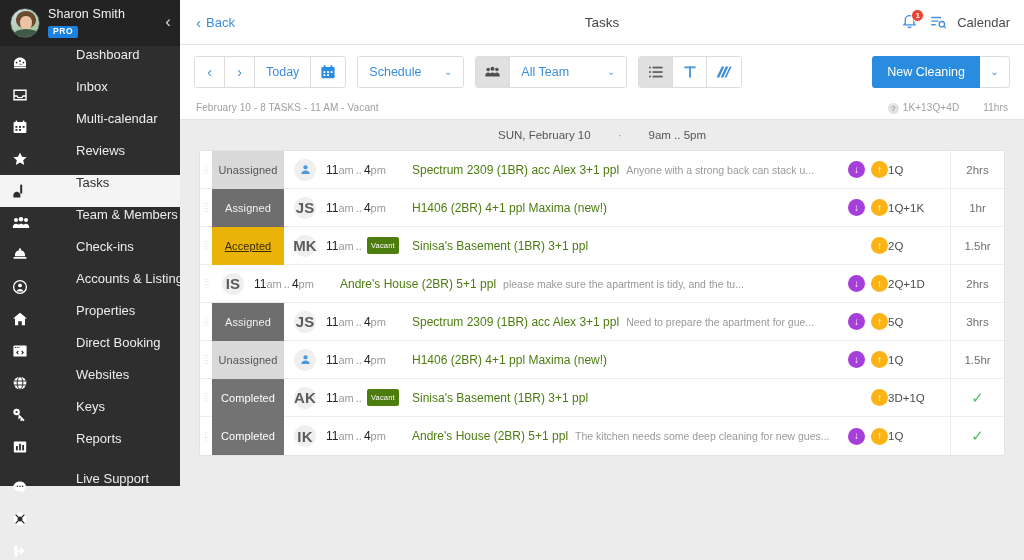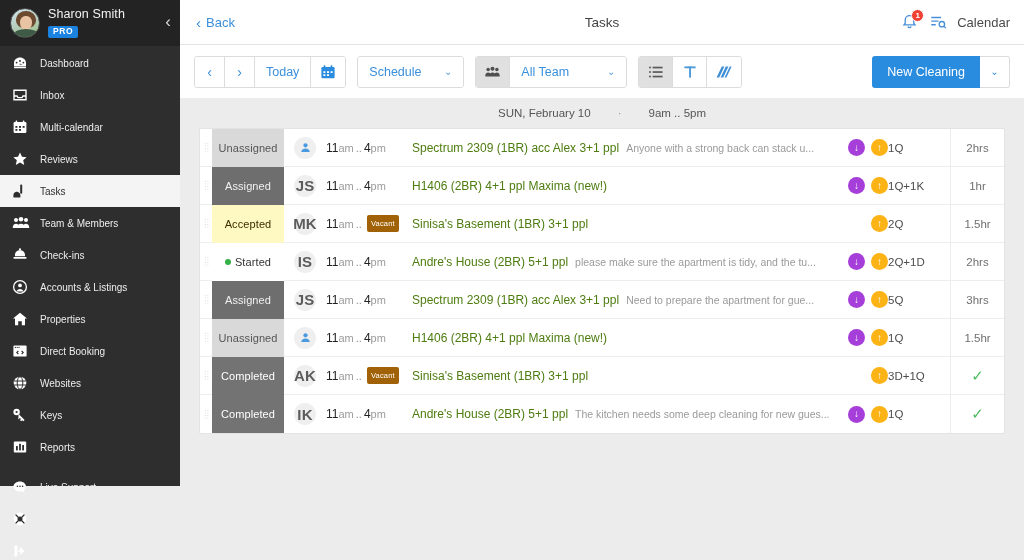--- a/index.html
+++ b/index.html
@@ -52,23 +52,23 @@
     font-size: 8.5px; font-weight: bold; letter-spacing: .6px;
     padding: 1.5px 5px 1.5px 5px; border-radius: 2px;
   }
   .collapse-btn {
     position: absolute; right: 9px; top: 13px;
     color: #d8d8d8; font-size: 17px; line-height: 1;
     cursor: pointer;
   }
   .nav { padding-top: 1px; }
   .nav-item {
-    display: flex; align-items: center;
+    display: flex; 
     height: 32px; padding-left: 12px;
-    font-size: 10px; color: #ededed; cursor: pointer;
+    font-size: 13px; color: #ededed; cursor: pointer; gap: 36px;
   }
   .nav-item .ico {
     width: 22px; flex: 0 0 22px; display: flex;
     align-items: center; justify-content: flex-start;
     color: #fff;
   }
   .nav-item .lbl { margin-left: 6px; white-space: nowrap; }
   .nav-item.active { background: #f4f4f4; color: #2e2e2e; }
   .nav-item.active .ico { color: #2e2e2e; }
   .nav-gap { height: 8px; }
@@ -188,21 +188,21 @@
     background-size: 2.6px 2.6px;
     opacity: .95;
   }
   .status {
     width: 72px; flex: 0 0 72px; height: 38px;
     display: flex; align-items: center; justify-content: center;
     font-size: 11px; letter-spacing: .1px;
   }
   .st-unassigned { background: #d9d9d9; color: #555; }
   .st-assigned { background: #6e6e6e; color: #f0f0f0; }
-  .st-accepted { background: #fef9c3; color: #3d2d00; }
+  .st-accepted { background: #eab308; color: #3d2d00; text-decoration: underline; }
   .st-completed { background: #737373; color: #fff; }
   .st-started { background: #fff; color: #333; }
   .st-started .dot {
     width: 6px; height: 6px; border-radius: 50%;
     background: #35b14a; margin-right: 4px;
   }
   .who {
     width: 42px; flex: 0 0 42px;
     display: flex; align-items: center; justify-content: center;
   }
@@ -215,21 +215,21 @@
   }
   .who-circle.anon { color: #4a9ae0; }
   .time {
     width: 86px; flex: 0 0 86px;
     font-size: 12px; color: #222; white-space: nowrap;
     display: flex; align-items: center;
   }
   .time .unit { color: #9b9b9b; font-size: 11px; }
   .time .to { color: #8f8f8f; margin: 0 2px; font-size: 11px; }
   .vacant-tag {
-    background: #a16207; color: #fff;
+    background: #4d7c0f; color: #fff;
     font-size: 7.5px; letter-spacing: .2px;
     padding: 4px 4px; border-radius: 2px; margin-left: 3px;
   }
   .listing {
     color: #4d7c0f; font-size: 12px; white-space: nowrap;
     cursor: pointer;
   }
   .note {
     color: #9a9a9a; font-size: 10.5px; margin-left: 7px;
     white-space: nowrap; overflow: hidden;
@@ -555,20 +555,29 @@
             </svg>
         </div>
       </div>
 
       <div class="spacer"></div>
 
       <button class="primary-btn">New Cleaning</button>
       <div class="primary-caret">⌄</div>
     </div>
 
+    <div class="summary">
+      <span>February 10 - 8 TASKS - 11 AM - Vacant</span>
+      <div class="right">
+        <span>
+          <span class="qmark">?</span><span>1K+13Q+4D</span>
+        </span>
+        <span>11hrs</span>
+      </div>
+    </div>
 
     <div class="day-header">
       <span>SUN, February 10</span>
       <span class="sep">·</span>
       <span>9am .. 5pm</span>
     </div>
 
     <div class="table-wrap">
       <div class="table" id="task-table">
           <div class="row">
@@ -654,24 +663,20 @@
             </div>
             <div class="beds">2Q</div>
             <div class="dur">
               <span>1.5hr</span>
             </div>
           </div>
           <div class="row">
             <div class="drag">
               <div class="drag-dots"></div>
             </div>
-            <div class="status st-started">
-              <span class="dot"></span>
-              <span>Started</span>
-            </div>
             <div class="who">
               <span class="who-circle">IS</span>
             </div>
             <div class="time">
               <span>11<span class="unit">am</span></span>
               <span class="to">..</span>
               <span>4<span class="unit">pm</span></span>
             </div>
             <div class="mid">
               <span class="listing">Andre's House (2BR) 5+1 ppl</span>

